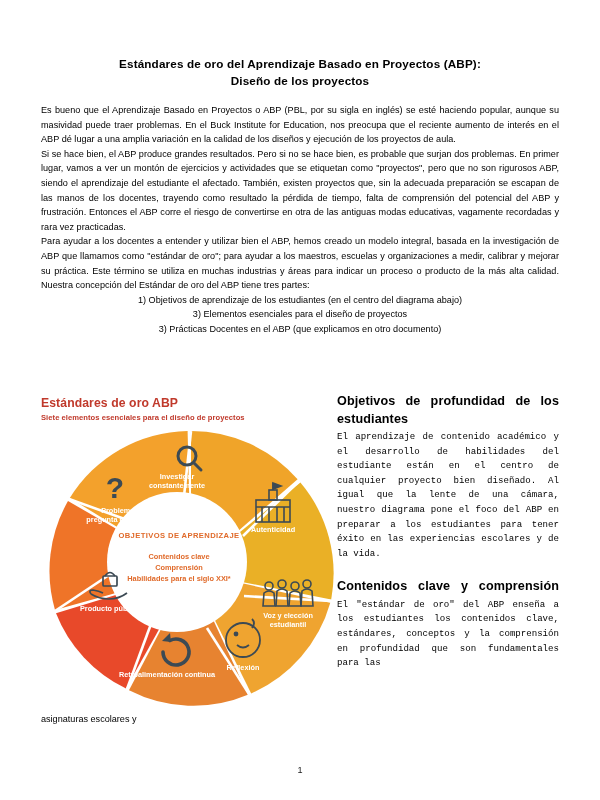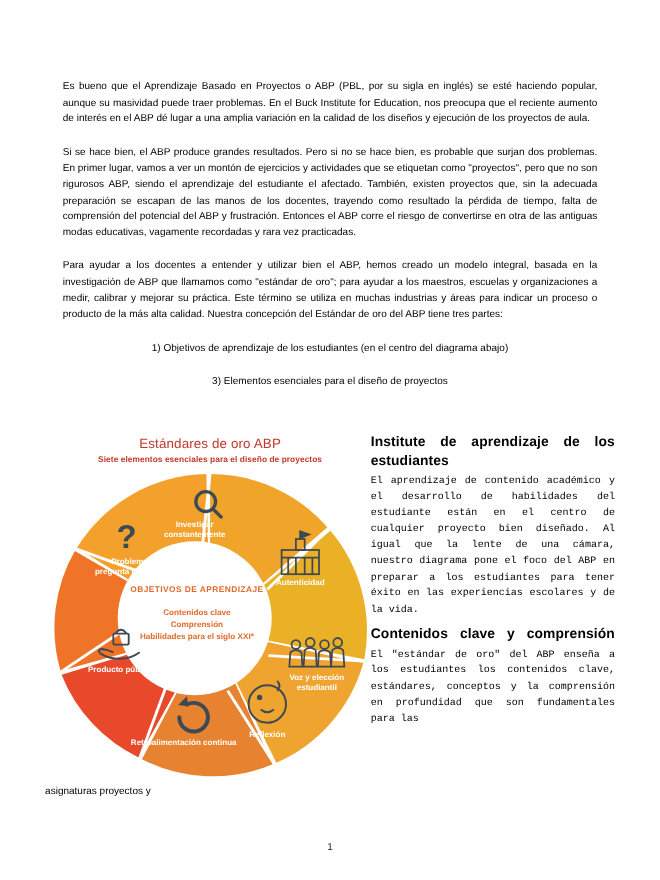--- a/index.html
+++ b/index.html
@@ -37,21 +37,21 @@
     letter-spacing: 0.15px;
   }
   .body-block {
     margin-top: 14px;
     font-size: 9.1px;
     line-height: 14.6px;
     text-align: justify;
     letter-spacing: 0.02px;
   }
   .body-block p {
-    margin: 16px;
+    margin: 0;
     text-align: justify;
   }
   .body-block p.nojust {
     text-align: center;
   }
 
   
   .columns {
     position: absolute;
     left: 41px;
@@ -68,21 +68,21 @@
   .col-right h2 {
     font-size: 12.6px;
     font-weight: bold;
     margin: 0 0 2px 0;
     line-height: 17.5px;
     text-align: justify;
     text-align-last: justify;
     letter-spacing: 0.1px;
   }
   .col-right h2.second {
-    margin-top: 7px;
+    margin-top: 17px;
   }
   .col-right p {
     margin: 0;
     font-size: 9.1px;
     line-height: 14.6px;
     text-align: justify;
   }
   
   .col-right p.j-all {
     text-align: justify;
@@ -112,31 +112,30 @@
     position: absolute;
     left: 41px;
     top: 396px;
     width: 300px;
     height: 320px;
   }
   .info-title {
     position: absolute;
     left: 0; top: 0;
     width: 300px;
-    text-align: center;
     font-size: 12.2px;
-    font-weight: normal;
+    font-weight: bold;
     color: #c0392b;
     letter-spacing: 0.1px;
   }
   .info-sub {
     position: absolute;
     left: 0; top: 17px;
     width: 300px;
-    text-align: center;
+    text-align: left;
     font-size: 7.6px;
     font-weight: bold;
     color: #c0392b;
     letter-spacing: 0.05px;
   }
   .wheel-wrap {
     position: absolute;
     left: 6px;
     top: 32px;
     width: 288px;
@@ -165,27 +164,32 @@
     fill: #e06a2a;
     text-anchor: middle;
   }
 </style>
 </head>
 <body>
 
 <div class="page">
 
   <div class="content">
+    <h1 class="doc-title">
+      <span>Estándares de oro del Aprendizaje Basado en Proyectos (ABP):</span><br>
+      <span>Diseño de los proyectos</span>
+    </h1>
 
     <div class="body-block">
       <p>Es bueno que el Aprendizaje Basado en Proyectos o ABP (PBL, por su sigla en inglés) se esté haciendo popular, aunque su masividad puede traer problemas. En el Buck Institute for Education, nos preocupa que el reciente aumento de interés en el ABP dé lugar a una amplia variación en la calidad de los diseños y ejecución de los proyectos de aula.</p>
       <p>Si se hace bien, el ABP produce grandes resultados. Pero si no se hace bien, es probable que surjan dos problemas. En primer lugar, vamos a ver un montón de ejercicios y actividades que se etiquetan como "proyectos", pero que no son rigurosos ABP, siendo el aprendizaje del estudiante el afectado. También, existen proyectos que, sin la adecuada preparación se escapan de las manos de los docentes, trayendo como resultado la pérdida de tiempo, falta de comprensión del potencial del ABP y frustración. Entonces el ABP corre el riesgo de convertirse en otra de las antiguas modas educativas, vagamente recordadas y rara vez practicadas.</p>
       <p>Para ayudar a los docentes a entender y utilizar bien el ABP, hemos creado un modelo integral, basada en la investigación de ABP que llamamos como "estándar de oro"; para ayudar a los maestros, escuelas y organizaciones a medir, calibrar y mejorar su práctica. Este término se utiliza en muchas industrias y áreas para indicar un proceso o producto de la más alta calidad. Nuestra concepción del Estándar de oro del ABP tiene tres partes:</p>
       <p class="nojust">1) Objetivos de aprendizaje de los estudiantes (en el centro del diagrama abajo)</p>
       <p class="nojust">3) Elementos esenciales para el diseño de proyectos</p>
+      <p class="nojust">3) Prácticas Docentes en el ABP (que explicamos en otro documento)</p>
     </div>
   </div>
 
   <div class="info">
     <div class="info-title">Estándares de oro ABP</div>
     <div class="info-sub">Siete elementos esenciales para el diseño de proyectos</div>
 
     <div class="wheel-wrap">
       <svg class="wheel" width="288" height="288" viewBox="0 0 288 288">
 
@@ -300,24 +304,24 @@
         <text class="center-title" x="132" y="110">OBJETIVOS DE APRENDIZAJE</text>
         <text class="center-line" x="132" y="131">Contenidos clave</text>
         <text class="center-line" x="132" y="142">Comprensión</text>
         <text class="center-line" x="132" y="153">Habilidades para el siglo XXI*</text>
       </svg>
     </div>
   </div>
 
   <div class="columns">
     <div class="col-right">
-      <h2>Institute de aprendizaje de los estudiantes</h2>
+      <h2>Objetivos de profundidad de los estudiantes</h2>
       <p class="j-all">El aprendizaje de contenido académico y el desarrollo de habilidades del estudiante están en el centro de cualquier proyecto bien diseñado. Al igual que la lente de una cámara, nuestro diagrama pone el foco del ABP en preparar a los estudiantes para tener éxito en las experiencias escolares y de la vida.</p>
       <h2 class="second">Contenidos clave y comprensión</h2>
       <p class="j-all">El "estándar de oro" del ABP enseña a los estudiantes los contenidos clave, estándares, conceptos y la comprensión en profundidad que son fundamentales para las</p>
     </div>
   </div>
 
-  <div class="tail-line">asignaturas proyectos y</div>
+  <div class="tail-line">asignaturas escolares y</div>
 
   <div class="page-number">1</div>
 
 </div>
 
 </body></html>

